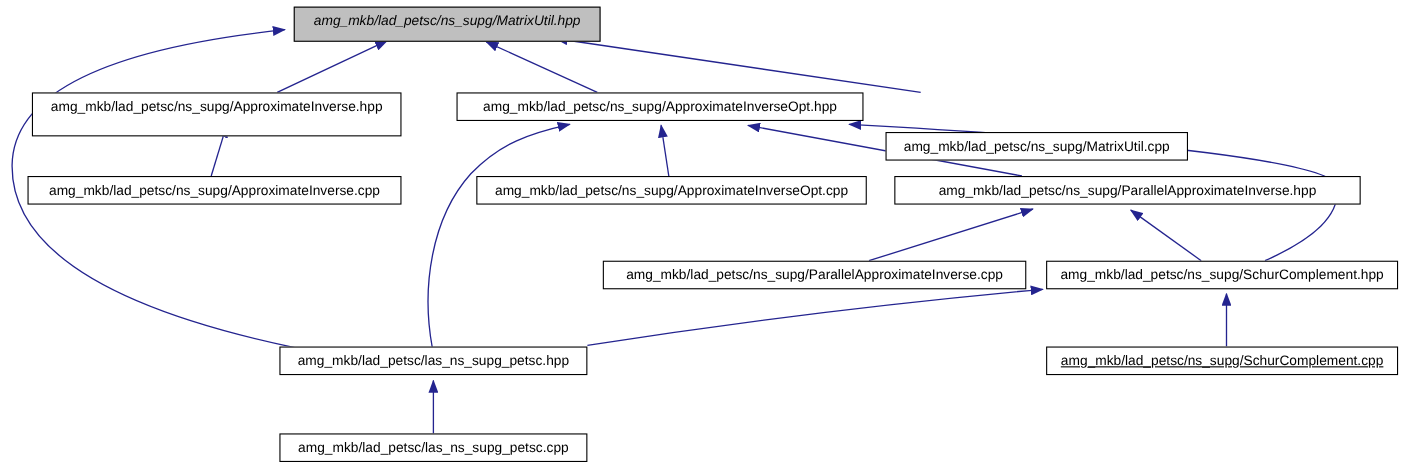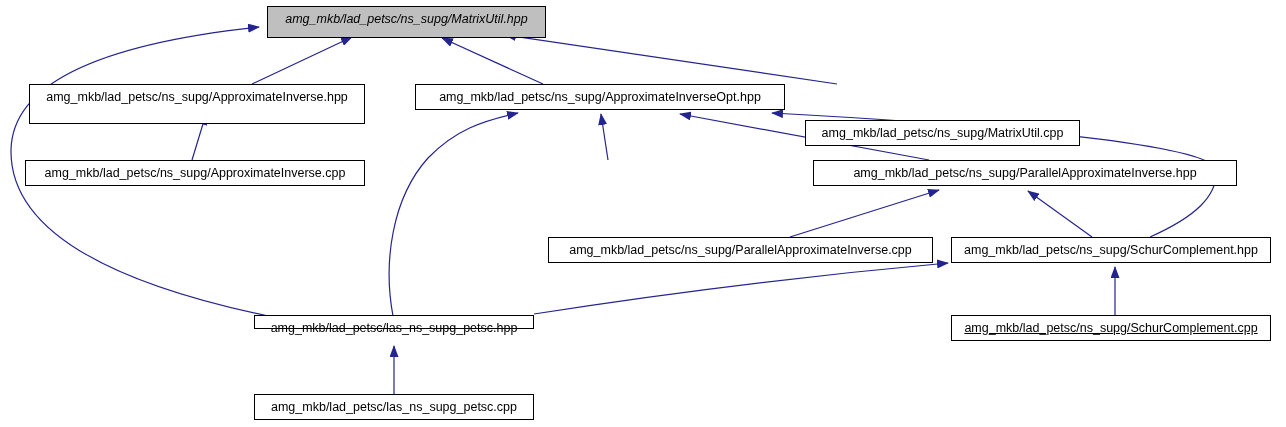--- a/index.html
+++ b/index.html
@@ -28,21 +28,21 @@
   
   #n-matrixutil-hpp              {left:267px;top:6px;  width:279px;height:32px;font-style:italic;}
   #n-approximateinverse-hpp      {left:29px; top:84px; width:336px;height:40px;}
   #n-approximateinverseopt-hpp   {left:415px;top:84px; width:370px;height:26px;}
   #n-matrixutil-cpp              {left:805px;top:84px; width:275px;height:26px;margin-top:36px;}
   #n-approximateinverse-cpp      {left:25px; top:160px;width:340px;height:26px;}
   #n-approximateinverseopt-cpp   {left:433px;top:160px;width:355px;height:26px;}
   #n-parallelapproximateinverse-hpp{left:813px;top:160px;width:424px;height:26px;}
   #n-parallelapproximateinverse-cpp{left:548px;top:237px;width:385px;height:26px;}
   #n-schurcomplement-hpp         {left:951px;top:237px;width:320px;height:26px;}
-  #n-las-ns-supg-petsc-hpp       {left:254px;top:315px;width:280px;height:14px;}
+  #n-las-ns-supg-petsc-hpp       {left:254px;top:315px;width:280px;height:26px;}
   #n-schurcomplement-cpp         {left:951px;top:315px;width:320px;height:26px;text-decoration:underline;}
   #n-las-ns-supg-petsc-cpp       {left:254px;top:394px;width:280px;height:26px;}
 </style>
 </head>
 <body>
 
 <div id="canvas">
 
   <svg id="edges" width="1286" height="427" viewBox="0 0 1286 427" xmlns="http://www.w3.org/2000/svg">
     <defs>
@@ -69,20 +69,21 @@
   <div class="node highlight" id="n-matrixutil-hpp">amg_mkb/lad_petsc/ns_supg/MatrixUtil.hpp</div>
 
   <div class="node" id="n-approximateinverse-hpp">amg_mkb/lad_petsc/ns_supg/ApproximateInverse.hpp</div>
 
   <div class="node" id="n-approximateinverseopt-hpp">amg_mkb/lad_petsc/ns_supg/ApproximateInverseOpt.hpp</div>
 
   <div class="node" id="n-matrixutil-cpp">amg_mkb/lad_petsc/ns_supg/MatrixUtil.cpp</div>
 
   <div class="node" id="n-approximateinverse-cpp">amg_mkb/lad_petsc/ns_supg/ApproximateInverse.cpp</div>
 
+  <div class="node" id="n-approximateinverseopt-cpp">amg_mkb/lad_petsc/ns_supg/ApproximateInverseOpt.cpp</div>
 
   <div class="node" id="n-parallelapproximateinverse-hpp">amg_mkb/lad_petsc/ns_supg/ParallelApproximateInverse.hpp</div>
 
   <div class="node" id="n-parallelapproximateinverse-cpp">amg_mkb/lad_petsc/ns_supg/ParallelApproximateInverse.cpp</div>
 
   <div class="node" id="n-schurcomplement-hpp">amg_mkb/lad_petsc/ns_supg/SchurComplement.hpp</div>
 
   <div class="node" id="n-las-ns-supg-petsc-hpp">amg_mkb/lad_petsc/las_ns_supg_petsc.hpp</div>
 
   <div class="node" id="n-schurcomplement-cpp">amg_mkb/lad_petsc/ns_supg/SchurComplement.cpp</div>

